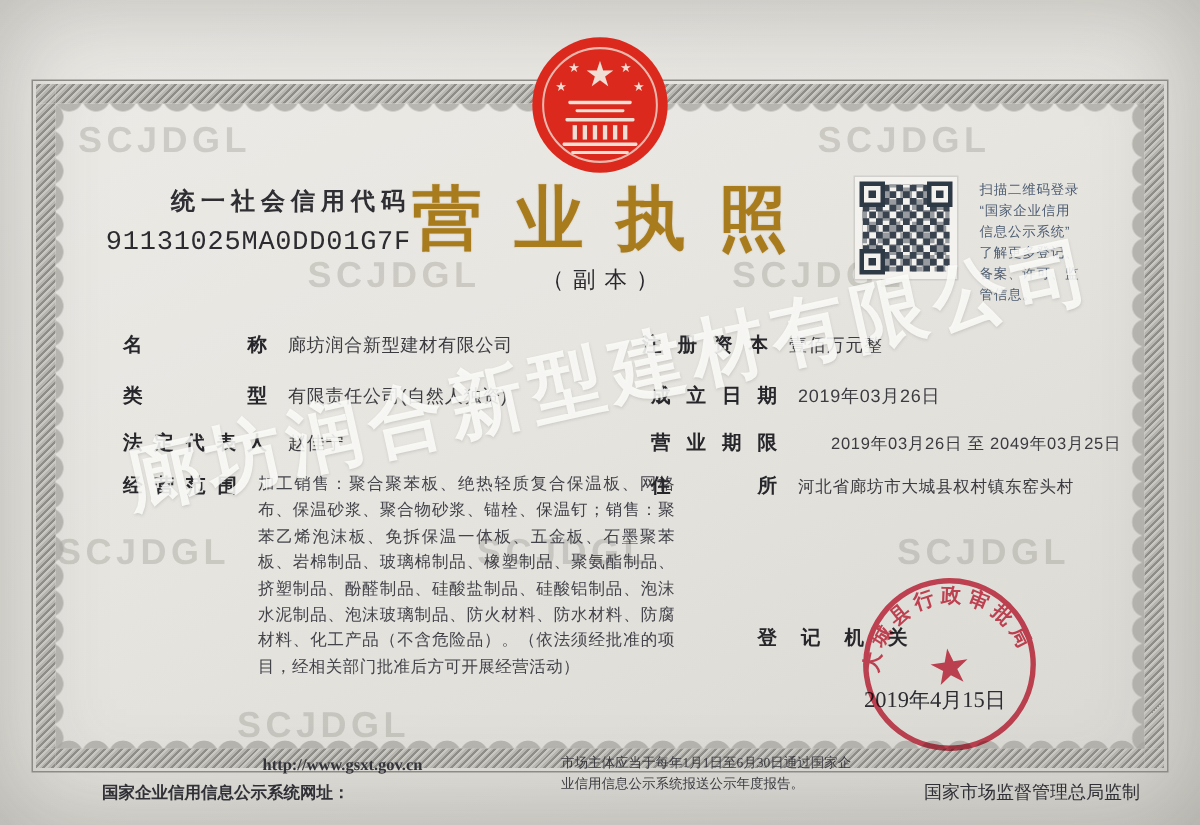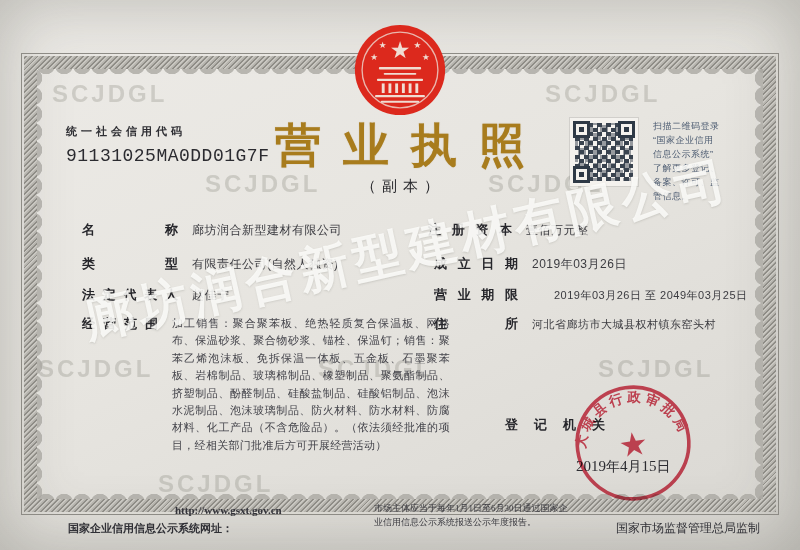--- a/index.html
+++ b/index.html
@@ -26,21 +26,21 @@
     background-size:14px 18px; background-repeat:repeat-y; }
   .sc-r { right:0; top:0; bottom:0; width:11px;
     background-image:radial-gradient(circle at 15px 9px,#a7a59f 9px,rgba(0,0,0,0) 9.5px);
     background-size:14px 18px; background-repeat:repeat-y; background-position:right top; }
 
   
   .emblem { position:absolute; left:352px; top:22px; width:96px; height:96px; z-index:3; }
 
   
   .credit { position:absolute; left:66px; top:124px; z-index:2; }
-  .credit .lab { font-weight:bold; font-size:11px; letter-spacing:4px; color:#2e2e33; }
+  .credit .lab { font-weight:bold; font-size:16px; letter-spacing:4px; color:#2e2e33;margin-left:48px; }
   .credit .code { margin-top:7px; font-family:Liberation Mono, monospace;
     font-size:18px; color:#2b2b30; letter-spacing:.5px;text-align:right; }
   .title { position:absolute; left:0; right:0; top:115px; text-align:center; z-index:2;
     font-size:46px; font-weight:bold; letter-spacing:22px; padding-left:22px; color:#a87c1d;
     text-shadow:0 0 1px rgba(150,110,30,.45); }
   .subtitle { position:absolute; left:0; right:0; top:177px; text-align:center; z-index:2;
     font-size:15px; letter-spacing:6px; padding-left:6px; color:#2a2a2e; }
 
   
   .qr { position:absolute; left:570px; top:118px; width:68px; height:68px; z-index:2;

